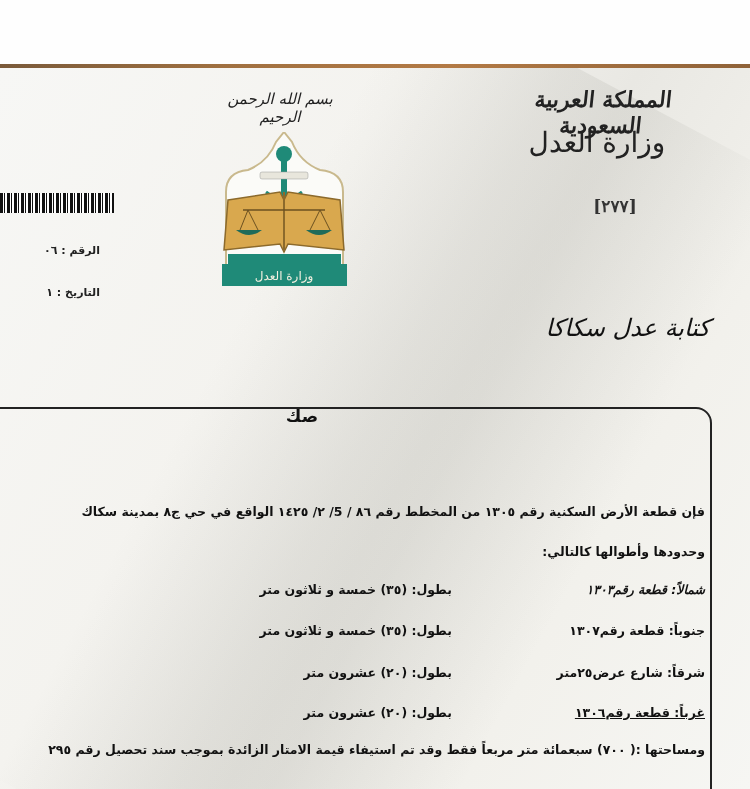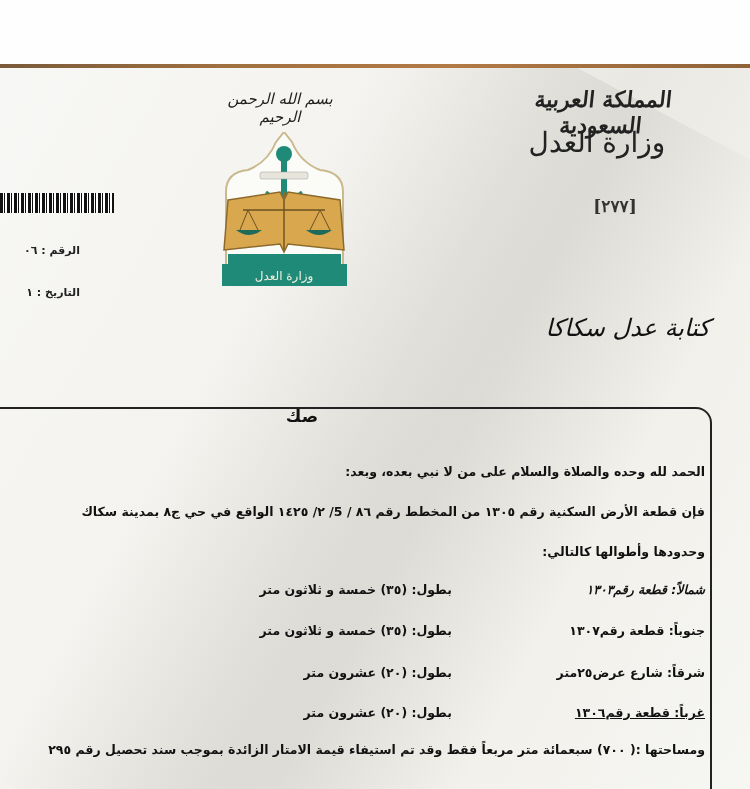--- a/index.html
+++ b/index.html
@@ -43,21 +43,21 @@
   }
   .logo {
     position:absolute; left:218px; top:64px; width:133px; height:158px;
   }
   .barcode {
     position:absolute; left:0; top:125px; width:114px; height:20px;
     background: repeating-linear-gradient(90deg, #111 0px, #111 3px, #fff 3px, #fff 4px, #111 4px, #111 5px, #fff 5px, #fff 7px);
   }
   .meta-row {
     position:absolute; left:0; width:80px; text-align:right;
-    font-size:11px; font-weight:bold; color:#222;
+    font-size:11px; font-weight:bold; color:#222;padding-left:20px;
   }
   .court {
     position:absolute; right:40px; top:246px; width:240px; text-align:right;
     font-family:"DejaVu Serif", serif; font-size:24px; color:#111; font-style:italic;
   }
   .deed-box {
     position:absolute; left:-20px; top:339px; width:728px; height:420px;
     border:2px solid #222; border-right-width:2px; border-top-right-radius:16px;
   }
   .deed-title {
@@ -110,21 +110,20 @@
 
   <div class="barcode"></div>
   <div class="meta-row rtl" style="top:176px;">الرقم : ٠٦</div>
   <div class="meta-row rtl" style="top:218px;">التاريخ : ١</div>
 
   <div class="court rtl">كتابة عدل سكاكا</div>
 
   <div class="deed-box"></div>
   <div class="deed-title rtl">صك</div>
 
-  <div class="line" style="top:396px;">الحمد لله وحده والصلاة والسلام على من لا نبي بعده، وبعد:</div>
   <div class="line" style="top:436px; right:45px;">فإن قطعة الأرض السكنية رقم ١٣٠٥ من المخطط رقم ٨٦ / 5/ ٢/ ١٤٢٥ الواقع في حي ج٨ بمدينة سكاك</div>
   <div class="line" style="top:476px;text-align:center;">وحدودها وأطوالها كالتالي:</div>
 
   <div class="b-dir" style="top:514px;font-style:italic;">شمالاً: قطعة رقم١٣٠٣</div>
   <div class="b-len" style="top:514px;">بطول: (٣٥) خمسة و ثلاثون متر</div>
 
   <div class="b-dir" style="top:555px;">جنوباً: قطعة رقم١٣٠٧</div>
   <div class="b-len" style="top:555px;">بطول: (٣٥) خمسة و ثلاثون متر</div>
 
   <div class="b-dir" style="top:597px;">شرقاً: شارع عرض٢٥متر</div>

